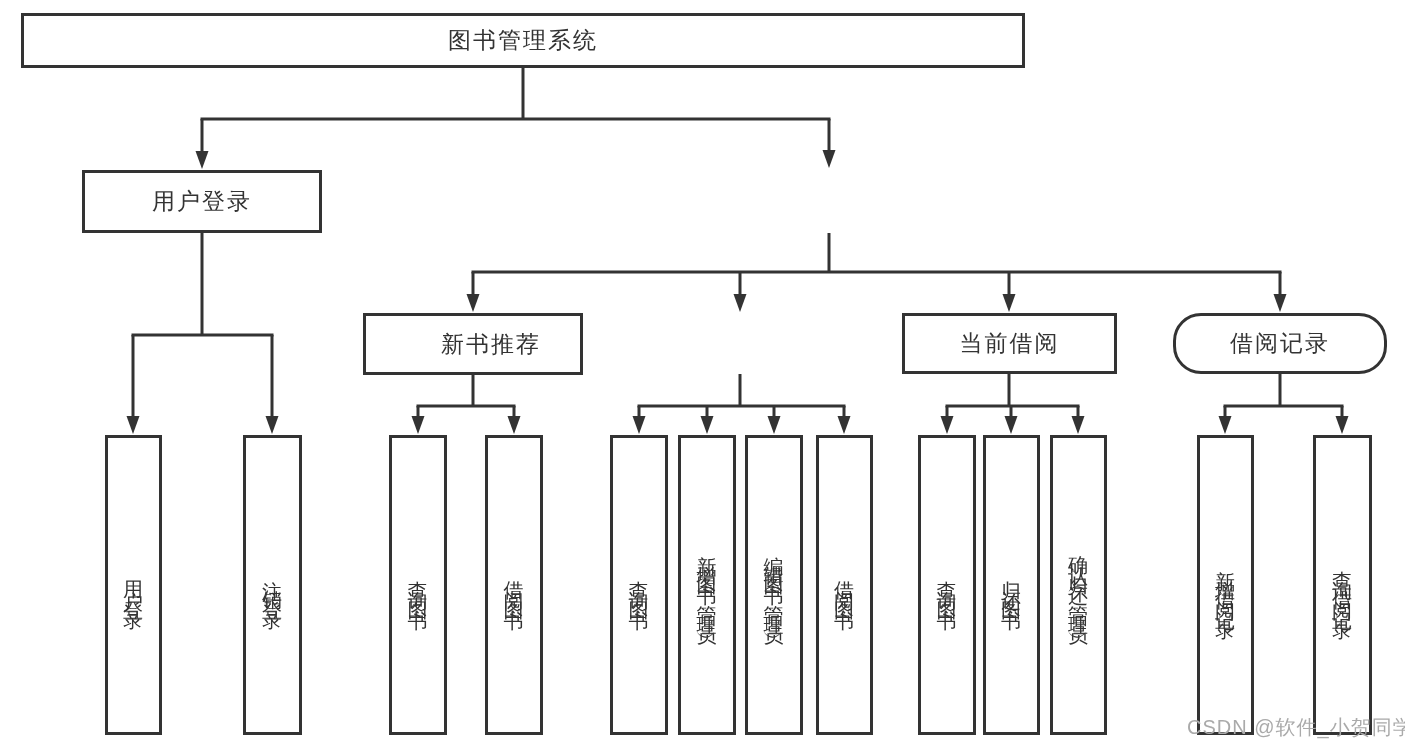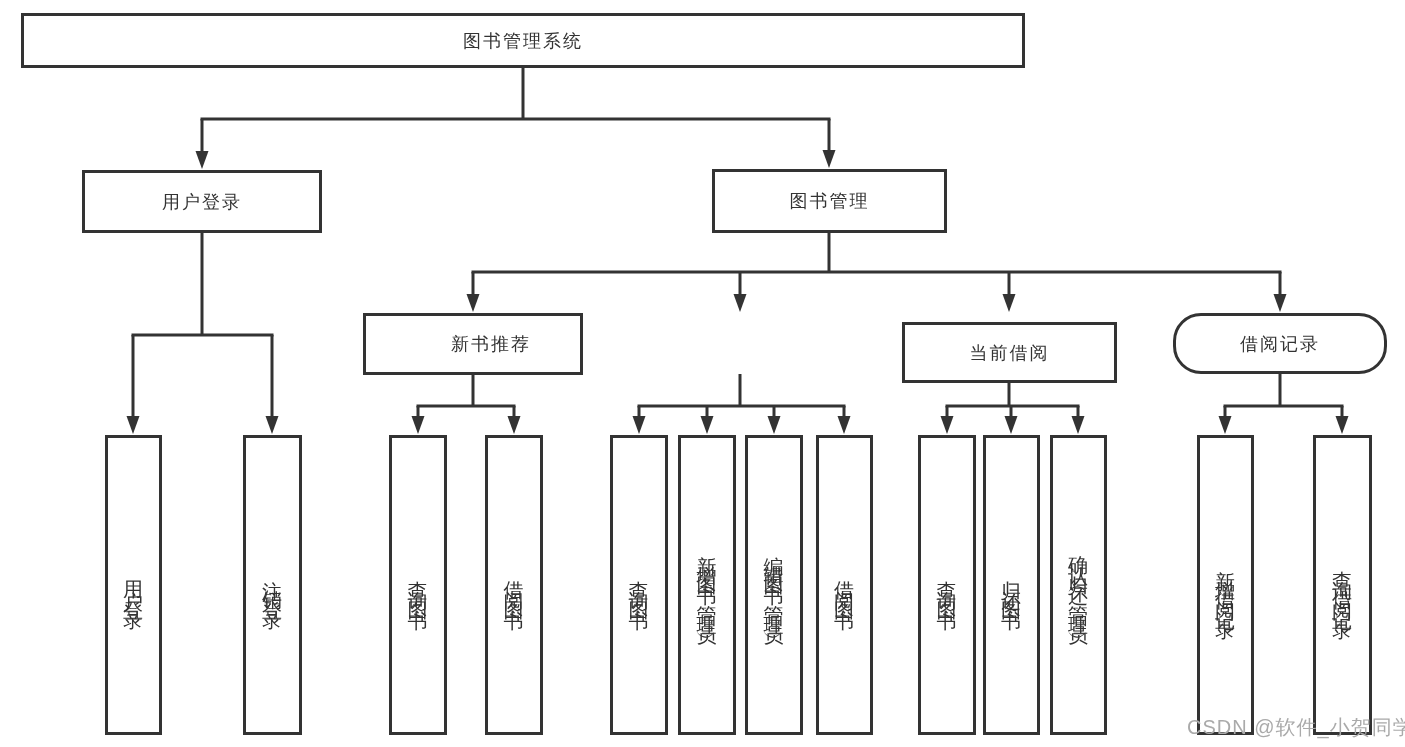--- a/index.html
+++ b/index.html
@@ -30,21 +30,21 @@
     box-sizing: border-box;
     border: 3px solid var(--box-border, #333333);
     background: #ffffff;
     display: flex;
     align-items: center;
     justify-content: center;
     color: var(--text, #333333);
     z-index: 1;
   }
   .h-label {
-    font-size: 18px;
+    font-size: 23px;
     letter-spacing: 2px;
     white-space: nowrap;
   }
   .v-label {
     writing-mode: vertical-rl;
     text-orientation: mixed;
     font-size: 20px;
     letter-spacing: 10px;
     line-height: 1;
     white-space: nowrap;
@@ -141,28 +141,25 @@
     </g>
   </svg>
 
   <div class="node" style="left:21px;top:13px;width:1004px;height:55px;">
     <span class="h-label">图书管理系统</span>
   </div>
 
   <div class="node" style="left:82px;top:170px;width:240px;height:63px;">
     <span class="h-label">用户登录</span>
   </div>
-  <div class="node" style="left:712px;top:169px;width:235px;height:64px;">
-    <span class="h-label">图书管理</span>
-  </div>
 
   <div class="node" style="left:363px;top:313px;width:220px;height:62px;padding-left:36px;">
     <span class="h-label">新书推荐</span>
   </div>
-  <div class="node" style="left:902px;top:322px;width:215px;height:61px;">
+  <div class="node" style="left:902px;top:313px;width:215px;height:61px;">
     <span class="h-label">当前借阅</span>
   </div>
   <div class="node" style="left:1173px;top:313px;width:214px;height:61px;border-radius:28px;">
     <span class="h-label">借阅记录</span>
   </div>
 
   <div class="node" style="left:105px;top:435px;width:57px;height:300px;">
     <span class="v-label">用户登录</span>
   </div>
   <div class="node" style="left:243px;top:435px;width:59px;height:300px;">

